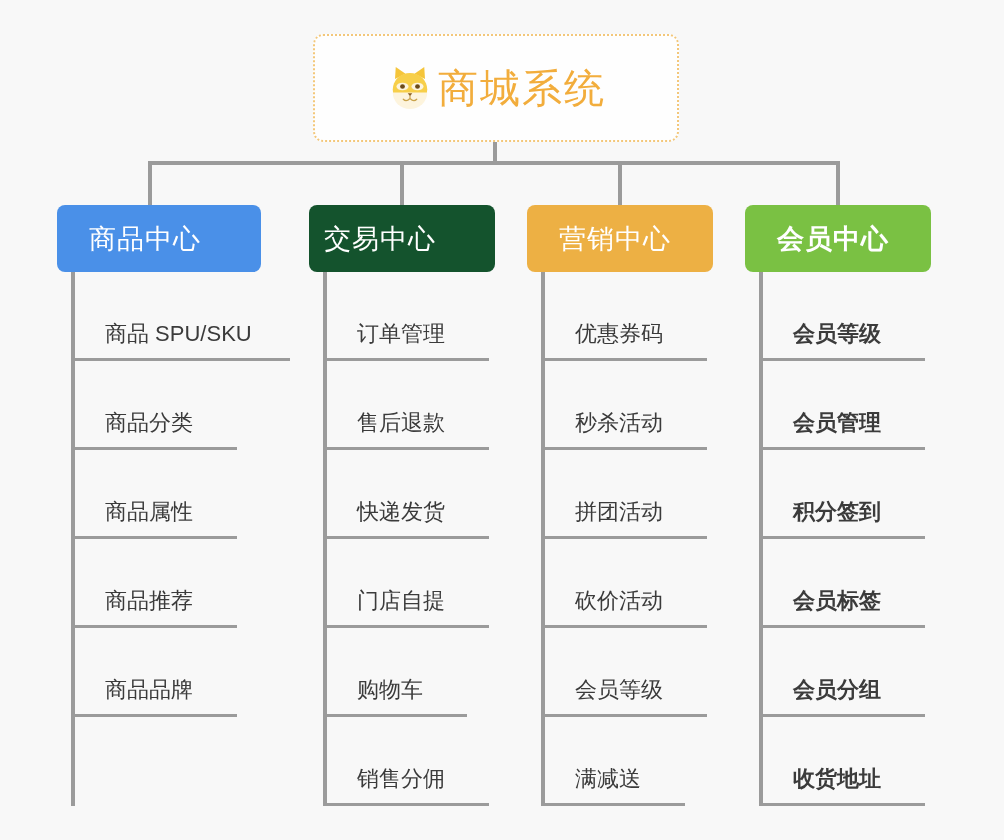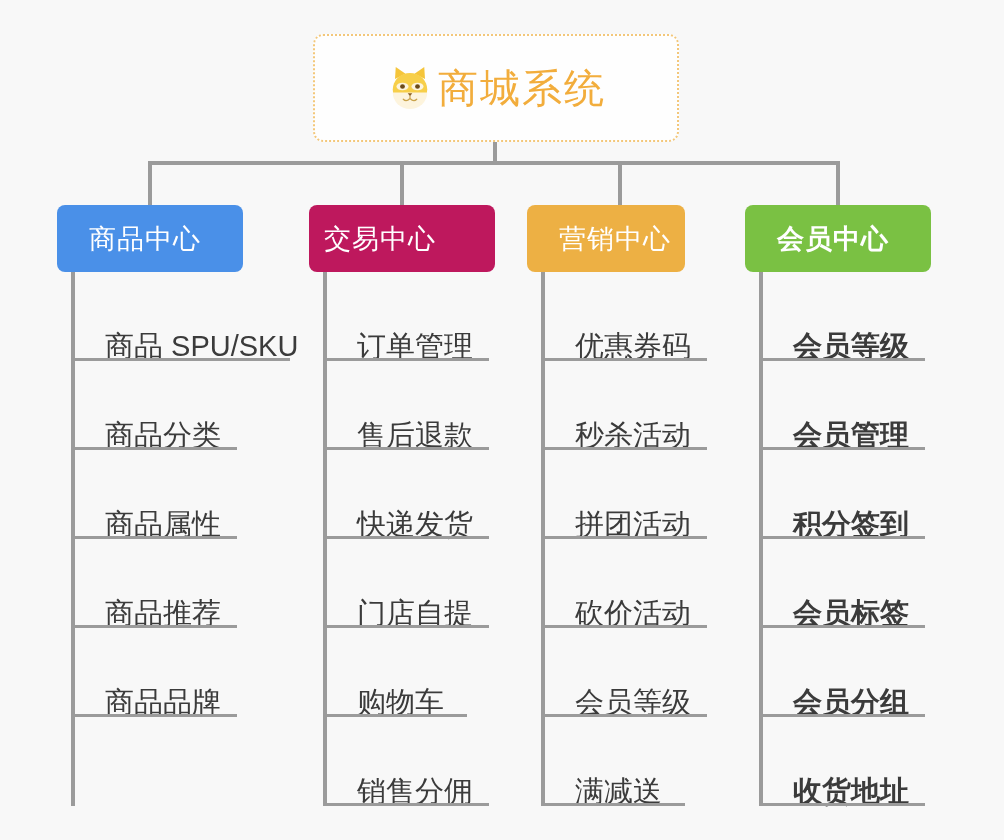--- a/index.html
+++ b/index.html
@@ -63,25 +63,25 @@
   }
   .leaf-list{position:absolute;left:14px;top:67px;}
   .leaf{
     position:relative;
     height:89px;
     box-sizing:border-box;
     display:flex;
     align-items:flex-end;
   }
   .leaf-text{
-    font-size:29px;
+    font-size:22px;
     color:#3b3b3b;
     white-space:nowrap;
     padding-left:34px;
-    padding-bottom:0;
+    padding-bottom:16px;
     line-height:1;
     margin-top:35px;
   }
   .leaf-underline{
     position:absolute;
     left:0;bottom:0;
     height:3px;
     background:#9b9b9b;
   }
 </style>
@@ -116,21 +116,21 @@
   </div>
 
   <div class="conn conn-v-root"></div>
   <div class="conn conn-h-main"></div>
   <div class="conn-drop" style="left:148px;"></div>
   <div class="conn-drop" style="left:400px;"></div>
   <div class="conn-drop" style="left:618px;"></div>
   <div class="conn-drop" style="left:836px;"></div>
 
   <div class="col" style="left:57px;">
-    <div class="cat-box" style="width:186px;background:#4a90e8;">
+    <div class="cat-box" style="width:204px;background:#4a90e8;">
       <span class="cat-label">商品中心</span>
     </div>
     <div class="spine" style="height:534px;"></div>
     <div class="leaf-list">
       <div class="leaf">
         <span class="leaf-text">商品 SPU/SKU</span>
         <span class="leaf-underline" style="width:219px;"></span>
       </div>
       <div class="leaf">
         <span class="leaf-text">商品分类</span>
@@ -145,21 +145,21 @@
         <span class="leaf-underline" style="width:166px;"></span>
       </div>
       <div class="leaf">
         <span class="leaf-text">商品品牌</span>
         <span class="leaf-underline" style="width:166px;"></span>
       </div>
     </div>
   </div>
 
   <div class="col" style="left:309px;">
-    <div class="cat-box" style="width:186px;background:#be185d;padding-left:15px;">
+    <div class="cat-box" style="width:186px;background:#14532d;padding-left:15px;">
       <span class="cat-label">交易中心</span>
     </div>
     <div class="spine" style="height:534px;"></div>
     <div class="leaf-list">
       <div class="leaf">
         <span class="leaf-text">订单管理</span>
         <span class="leaf-underline" style="width:166px;"></span>
       </div>
       <div class="leaf">
         <span class="leaf-text">售后退款</span>
@@ -178,21 +178,21 @@
         <span class="leaf-underline" style="width:144px;"></span>
       </div>
       <div class="leaf">
         <span class="leaf-text">销售分佣</span>
         <span class="leaf-underline" style="width:166px;"></span>
       </div>
     </div>
   </div>
 
   <div class="col" style="left:527px;">
-    <div class="cat-box" style="width:158px;background:#edb044;">
+    <div class="cat-box" style="width:186px;background:#edb044;">
       <span class="cat-label">营销中心</span>
     </div>
     <div class="spine" style="height:534px;"></div>
     <div class="leaf-list">
       <div class="leaf">
         <span class="leaf-text">优惠券码</span>
         <span class="leaf-underline" style="width:166px;"></span>
       </div>
       <div class="leaf">
         <span class="leaf-text">秒杀活动</span>

